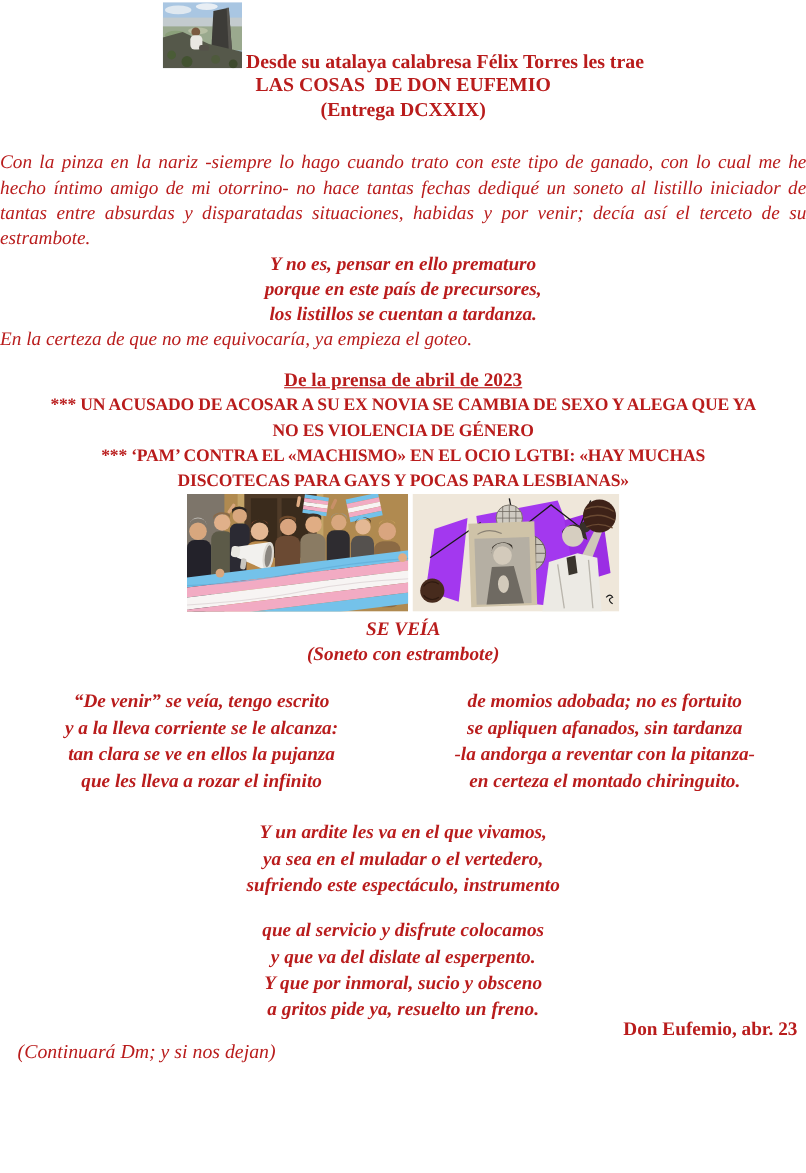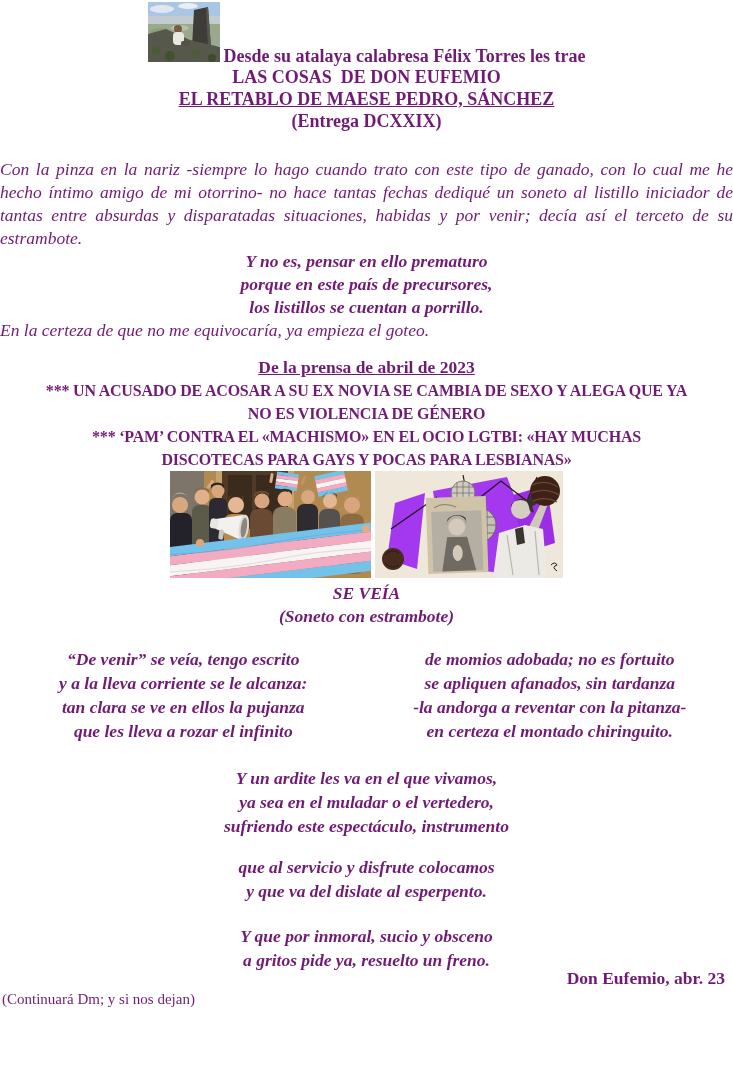--- a/index.html
+++ b/index.html
@@ -1,20 +1,20 @@
 <!DOCTYPE html>
 <html lang="es"><head>
 <meta charset="utf-8">
 <style>
   html,body{margin:0;padding:0;background:#ffffff;}
   .page{
     position:relative;
     width:733px;height:1066px;
     background:#ffffff;
-    color:#701a75;
+    color:#b91c1c;
     font-family:"Liberation Serif","DejaVu Serif",serif;
     overflow:hidden;
   }
   .underline{text-decoration:underline;}
 
   .header-line{
     margin-top:2px;
     text-align:center;
     font-weight:bold;
     font-size:18px;
@@ -72,33 +72,34 @@
   }
   .photos svg{display:block;}
   .poem-title{margin-top:4px;}
   .quatrains{
     margin-top:19px;
     display:flex;
   }
   .quatrains .col{width:50%;}
   .t1{margin-top:23px;}
   .t2{margin-top:17px;}
-  .t3{margin-top:21px;}
+  .t3{}
   .signature{
     margin-top:-6px;
     margin-right:8px;
     text-align:right;
     font-weight:bold;
     font-size:17.5px;
     line-height:24px;
   }
   .footer-note{
     margin-top:-2px;
-    margin-left:2px;
-    font-size:15px;
+    margin-left:16px;
+    font-style:italic;
+    font-size:18px;
     line-height:23px;
   }
 </style>
 </head>
 <body>
 
 <div class="page">
 
   <div class="header-line">
     <svg width="72" height="60" viewBox="0 0 72 60" aria-hidden="true">
@@ -119,29 +120,28 @@
       <circle cx="48" cy="52" r="4" fill="#4e5a3c"></circle>
       <circle cx="64" cy="56" r="4" fill="#3e4a2e"></circle>
       <circle cx="30" cy="27" r="4" fill="#7a5a40"></circle>
       <rect x="25" y="30" width="11" height="13" rx="4" fill="#e9e7e2"></rect>
       <rect x="33" y="38" width="9" height="6" rx="2" fill="#5a5throw048" fill-opacity="0"></rect>
       <rect x="33" y="39" width="9" height="5" rx="2" fill="#55514a"></rect>
     </svg><span>Desde su atalaya calabresa Félix Torres les trae</span>
   </div>
 
   <div class="title-line">LAS COSAS  DE DON EUFEMIO</div>
-  <div class="title-line underline">EL RETABLO DE MAESE PEDRO, SÁNCHEZ</div>
   <div class="title-line">(Entrega DCXXIX)</div>
 
   <div class="intro-para">Con la pinza en la nariz -siempre lo hago cuando trato con este tipo de ganado, con lo cual me he hecho íntimo amigo de mi otorrino- no hace tantas fechas dediqué un soneto al listillo iniciador de tantas entre absurdas y disparatadas situaciones, habidas y por venir; decía así el terceto de su estrambote.</div>
 
   <div class="verse">
     <div>Y no es, pensar en ello prematuro</div>
     <div>porque en este país de precursores,</div>
-    <div>los listillos se cuentan a porrillo.</div>
+    <div>los listillos se cuentan a tardanza.</div>
   </div>
   <div class="closing-line">En la certeza de que no me equivocaría, ya empieza el goteo.</div>
 
   <div class="press-title"><span class="underline">De la prensa de abril de 2023</span></div>
   <div class="headline">
     <div>*** UN ACUSADO DE ACOSAR A SU EX NOVIA SE CAMBIA DE SEXO Y ALEGA QUE YA</div>
     <div>NO ES VIOLENCIA DE GÉNERO</div>
   </div>
   <div class="headline">
     <div>*** ‘PAM’ CONTRA EL «MACHISMO» EN EL OCIO LGTBI: «HAY MUCHAS</div>

